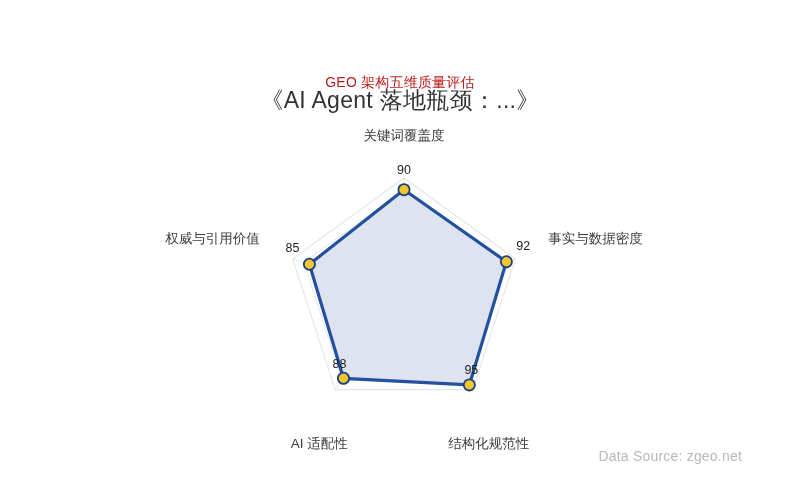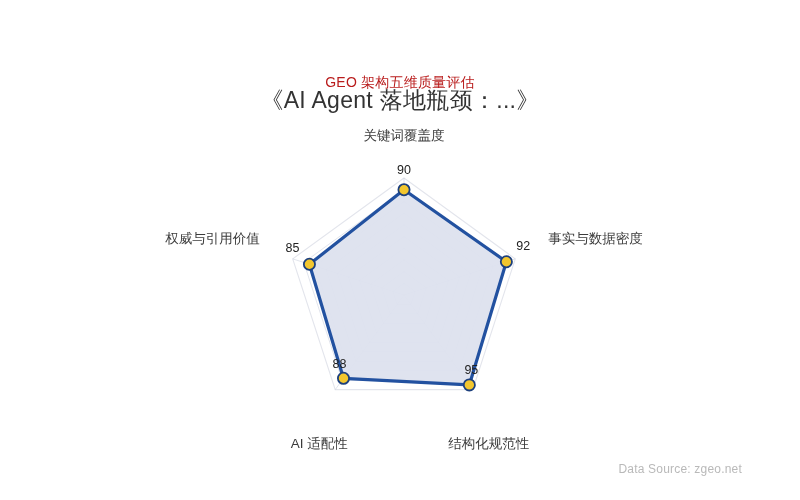--- a/index.html
+++ b/index.html
@@ -41,22 +41,22 @@
     width: 800px;
     text-align: center;
     font-size: 14px;
     font-weight: 400;
     color: #b91c1c;
     letter-spacing: 0.2px;
   }
   .footer {
     position: absolute;
     right: 58px;
-    bottom: 24px;
-    font-size: 12px;
+    bottom: 36px;
+    font-size: 14px;
     color: #b9b9b9;
     letter-spacing: 0.2px;
     text-align: center;
   }
   svg.radar {
     position: absolute;
     left: 0;
     top: 0;
     width: 800px;
     height: 500px;

